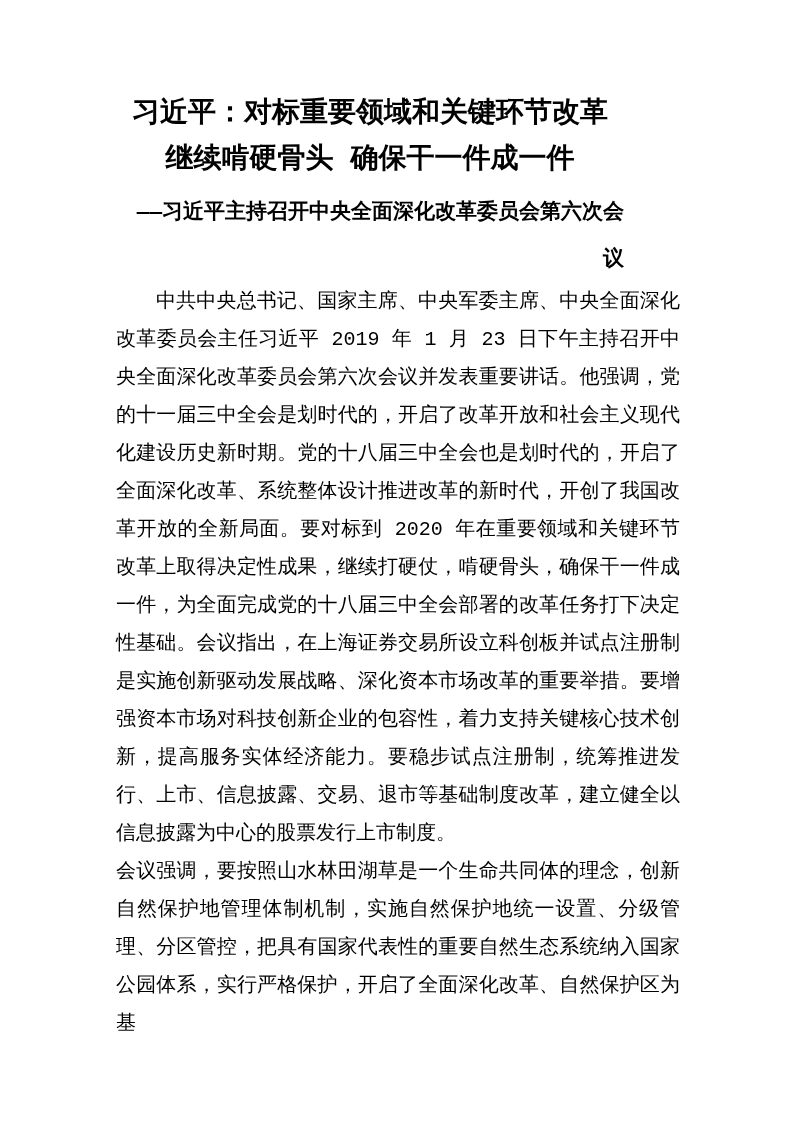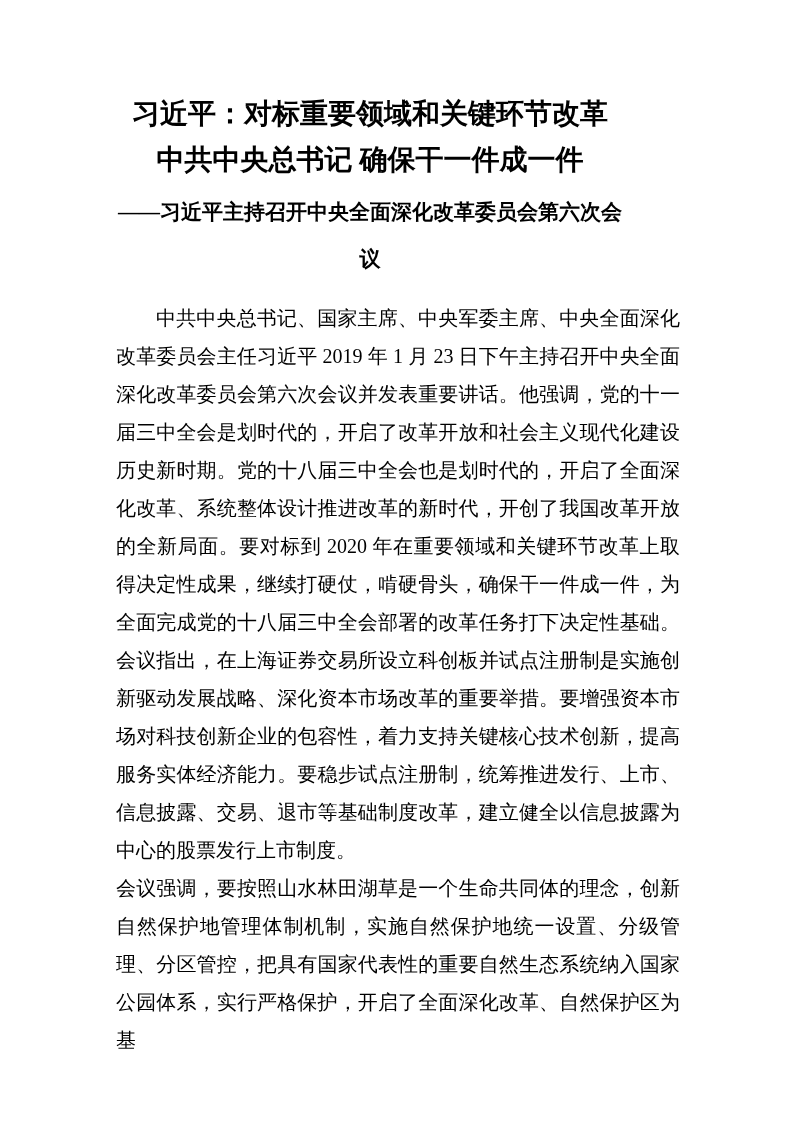--- a/index.html
+++ b/index.html
@@ -7,21 +7,21 @@
     padding: 0;
     background: #ffffff;
   }
   .page {
     position: relative;
     width: 793px;
     height: 1122px;
     background: #ffffff;
     box-sizing: border-box;
     padding: 91px 113px 0 116px;
-    font-family: Liberation Serif, serif;
+    font-family: Liberation Mono, monospace;
     color: #000000;
     overflow: hidden;
   }
   .heading-block {
     
     padding-right: 56px;
   }
   .doc-title {
     margin: 0;
     font-size: 28px;
@@ -31,44 +31,44 @@
     letter-spacing: 0px;
   }
   .title-line { display: block; }
   .doc-subtitle {
     margin: 6px 0 0 0;
     font-size: 21px;
     font-weight: bold;
     line-height: 47px;
     text-align: center;
   }
-  .subtitle-line { display: block; }
+  .subtitle-line { display: block; text-align: right; }
   .doc-body {
-    margin-top: 16px;
+    margin-top: 0;
     font-size: 20px;
     line-height: 38px;
     text-align: justify;
     text-justify: inter-ideograph;
   }
   .para {
     margin: 0;
     word-break: break-all;
   }
   .para.indent {
     text-indent: 2em;
   }
 </style>
 </head>
 <body>
 
 <div class="page">
   <div class="heading-block">
     <h1 class="doc-title">
       <span class="title-line">习近平：对标重要领域和关键环节改革</span>
-      <span class="title-line">中共中央总书记 确保干一件成一件</span>
+      <span class="title-line">继续啃硬骨头 确保干一件成一件</span>
     </h1>
     <h2 class="doc-subtitle">
       <span class="subtitle-line">——习近平主持召开中央全面深化改革委员会第六次会议</span>
     </h2>
   </div>
 
   <div class="doc-body">
     <p class="para indent">中共中央总书记、国家主席、中央军委主席、中央全面深化改革委员会主任习近平 2019 年 1 月 23 日下午主持召开中央全面深化改革委员会第六次会议并发表重要讲话。他强调，党的十一届三中全会是划时代的，开启了改革开放和社会主义现代化建设历史新时期。党的十八届三中全会也是划时代的，开启了全面深化改革、系统整体设计推进改革的新时代，开创了我国改革开放的全新局面。要对标到 2020 年在重要领域和关键环节改革上取得决定性成果，继续打硬仗，啃硬骨头，确保干一件成一件，为全面完成党的十八届三中全会部署的改革任务打下决定性基础。会议指出，在上海证券交易所设立科创板并试点注册制是实施创新驱动发展战略、深化资本市场改革的重要举措。要增强资本市场对科技创新企业的包容性，着力支持关键核心技术创新，提高服务实体经济能力。要稳步试点注册制，统筹推进发行、上市、信息披露、交易、退市等基础制度改革，建立健全以信息披露为中心的股票发行上市制度。</p>
     <p class="para">会议强调，要按照山水林田湖草是一个生命共同体的理念，创新自然保护地管理体制机制，实施自然保护地统一设置、分级管理、分区管控，把具有国家代表性的重要自然生态系统纳入国家公园体系，实行严格保护，开启了全面深化改革、自然保护区为基</p>
   </div>

